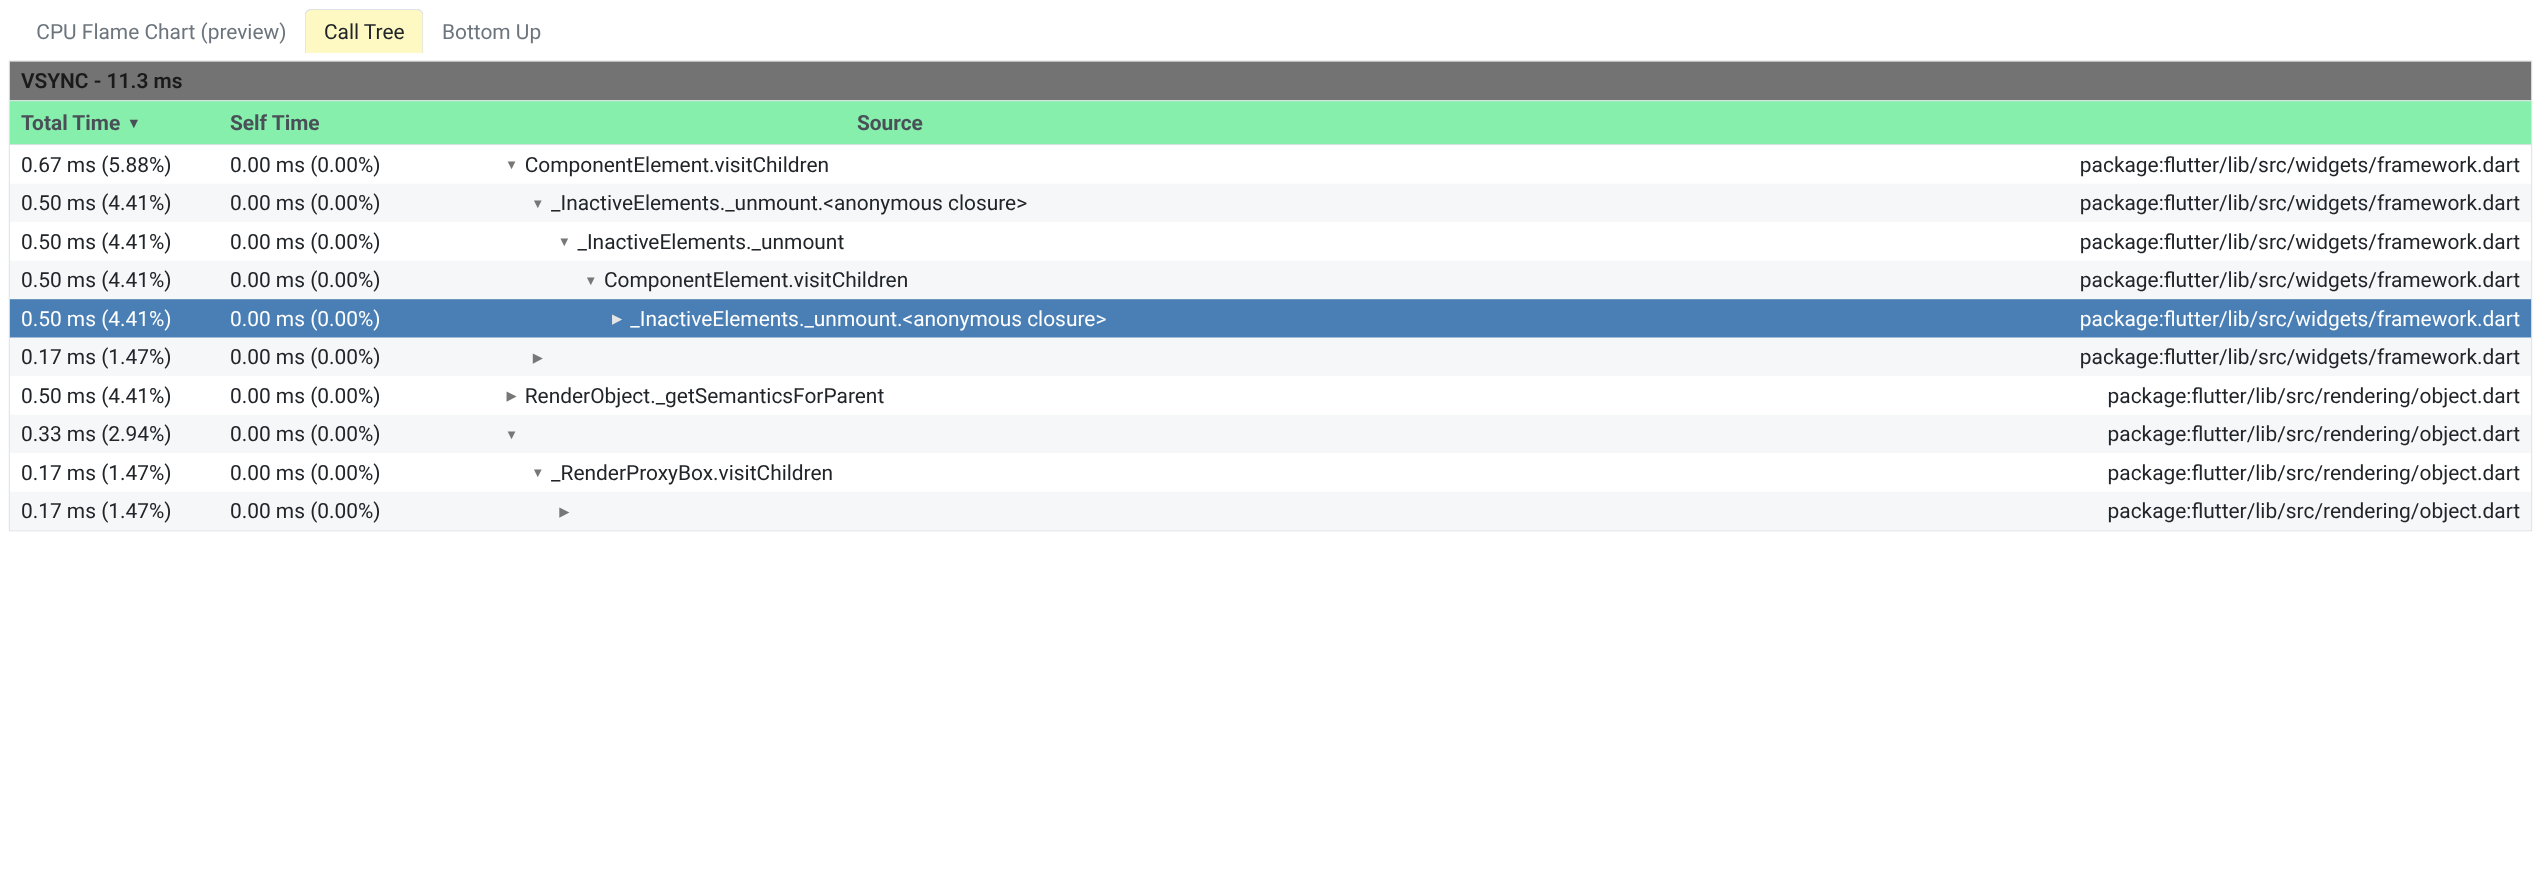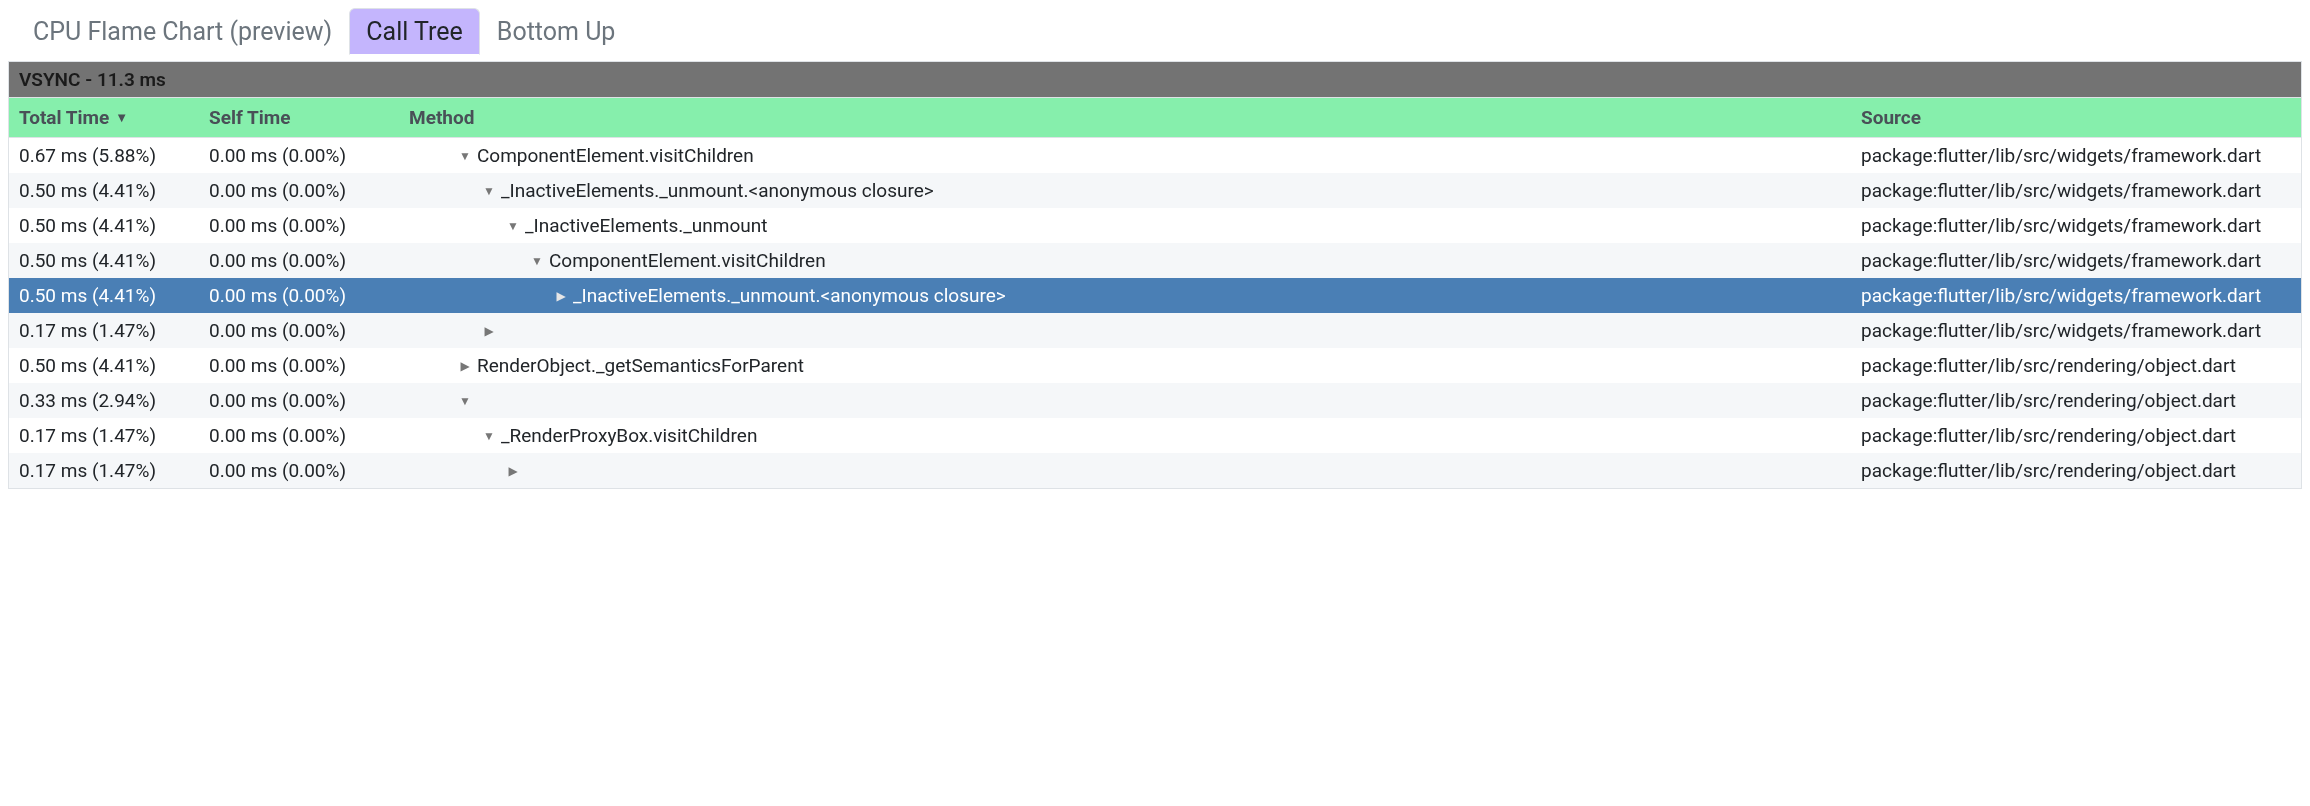--- a/index.html
+++ b/index.html
@@ -17,28 +17,28 @@
     padding: 0 8px;
     margin-bottom: 6px;
   }
   .tab {
     padding: 8px 16px;
     color: #6c757d;
     cursor: pointer;
     border: 1px solid transparent;
     border-radius: 6px 6px 0 0;
     background: transparent;
-    font-size: 25px;
+    font-size: 19px;
     text-align: right;
   }
   .tab.active {
     color: #212529;
     border: 1px solid #dee2e6;
     border-bottom-color: #fff;
-    background: #c4b5fd;
+    background: #fef9c3;
   }
   .panel {
     border: 1px solid #dee2e6;
   }
   .banner {
     background: #737373;
     color: #1a1a1a;
     font-weight: 600;
     padding: 6px 10px;
   }
@@ -47,21 +47,21 @@
     background: #86efac;
     font-weight: 700;
     color: #495057;
     padding: 8px 10px;
     border-top: 1px solid #dee2e6;
     border-bottom: 1px solid #dee2e6;
   }
   .col-total { width: 190px; flex: 0 0 190px; display: flex; align-items: center; gap: 6px; }
   .col-self  { width: 200px; flex: 0 0 200px; }
   .col-method { flex: 1 1 auto; display: flex; align-items: center; }
-  .col-source { width: 430px; flex: 0 0 430px; text-align: left; }
+  .col-source { width: 430px; flex: 0 0 430px; text-align: right; }
   .rows .row {
     display: flex;
     padding: 6px 10px;
     align-items: center;
   }
   .rows .row:nth-child(odd) { background: #ffffff; }
   .rows .row:nth-child(even) { background: #f5f7f9; }
   .rows .row.selected {
     background: #4a7fb5;
     color: #ffffff;
@@ -100,21 +100,20 @@
 
 <div class="panel">
   <div class="banner">VSYNC - 11.3 ms</div>
 
   <div class="header-row">
     <div class="col-total">
       <span>Total Time</span>
       <span class="sort-icon">▼</span>
     </div>
     <div class="col-self">Self Time</div>
-    <div class="col-method">Method</div>
     <div class="col-source">Source</div>
   </div>
 
   <div class="rows" id="rows">
       <div class="row">
         <div class="col-total">0.67 ms (5.88%)</div>
         <div class="col-self">0.00 ms (0.00%)</div>
         <div class="method-cell">
           <span class="indent" style="width: 48px;"></span>
           <span class="triangle">▼</span>

